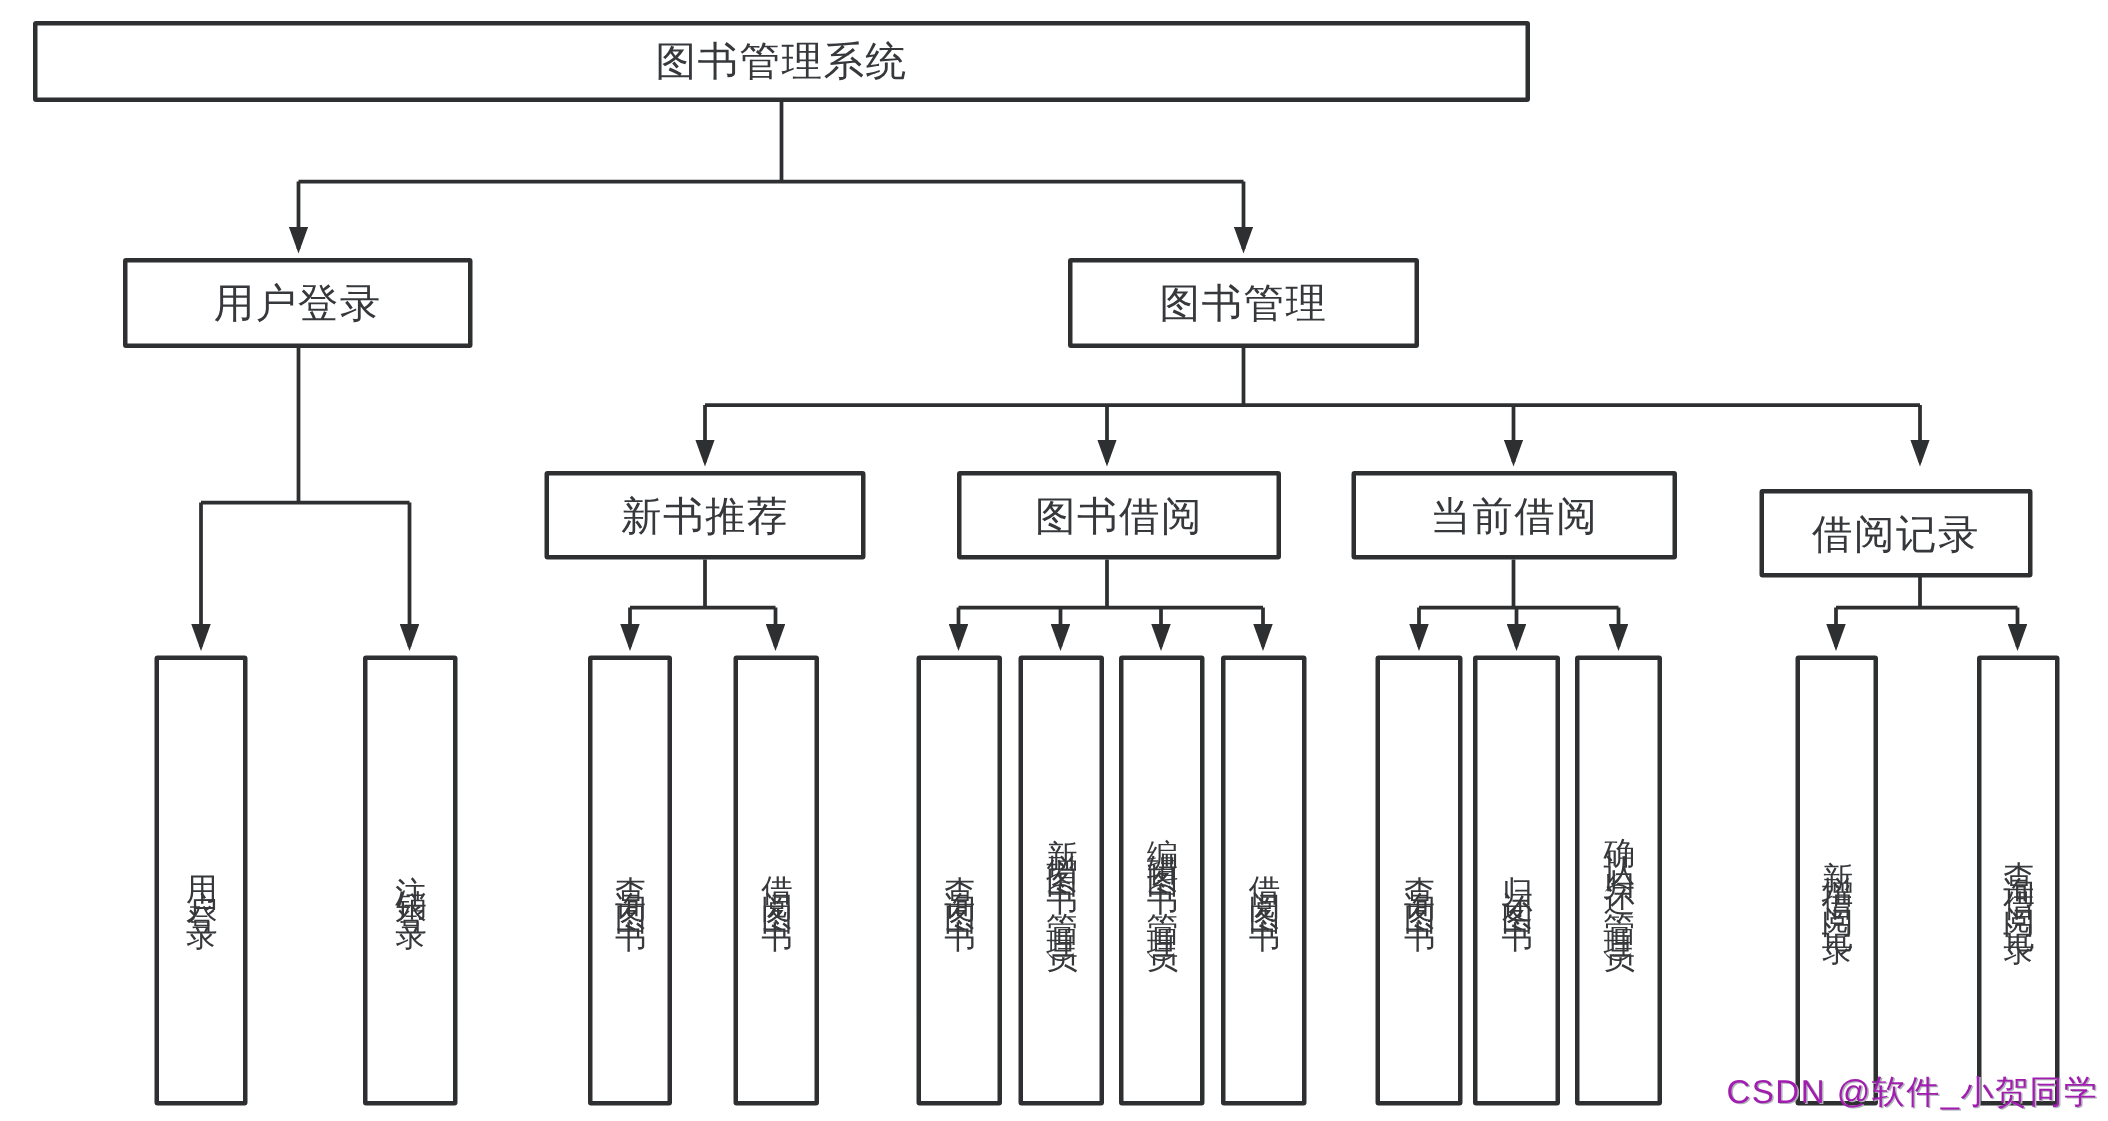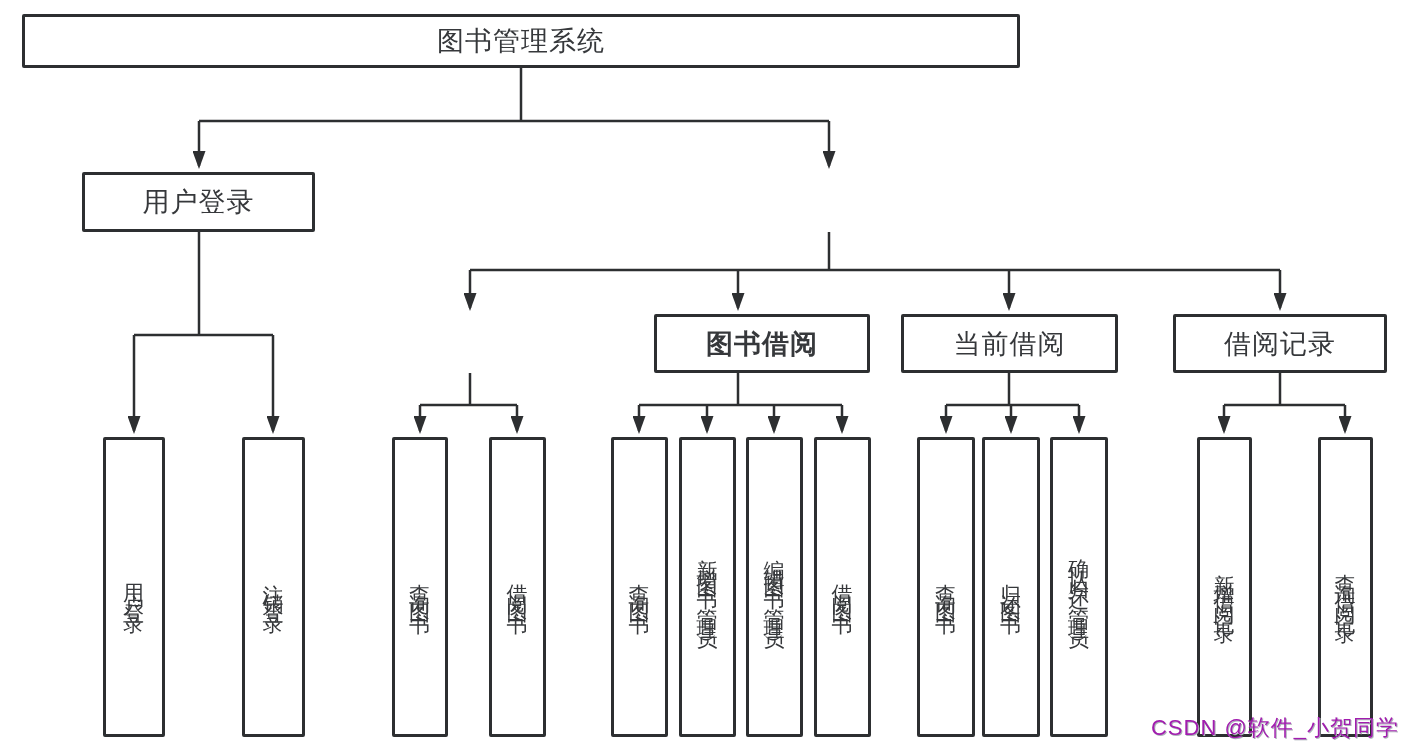--- a/index.html
+++ b/index.html
@@ -22,23 +22,23 @@
     align-items: center;
     justify-content: center;
     color: #36383b;
   }
   .hnode { font-size: 27px; letter-spacing: 1px; }
   .root  { left: 22px;  top: 14px;  width: 998px; height: 54px; }
   .l2a   { left: 82px;  top: 172px; width: 233px; height: 60px; }
   .l2b   { left: 712px; top: 172px; width: 234px; height: 60px; }
   .l3    { top: 314px; height: 59px; }
   .l3a   { left: 363px;  width: 214px; }
-  .l3b   { left: 654px;  width: 216px; font-weight: bold; }
+  .l3b   { left: 638px;  width: 216px; }
   .l3c   { left: 901px;  width: 217px; }
-  .l3d   { left: 1173px; width: 214px; }
+  .l3d   { left: 1173px; width: 182px; margin-top: 12px; }
   .leaf  { top: 437px; height: 300px; }
   .leaf .vlabel {
     writing-mode: vertical-rl;
     text-orientation: mixed;
     font-size: 21px;
     line-height: 1;
     letter-spacing: 10px;
     white-space: nowrap;
   }
   .f01 { left: 103px;  width: 62px; }
@@ -120,21 +120,27 @@
     </g>
   </svg>
 
   <div class="node root hnode">
     <span>图书管理系统</span>
   </div>
 
   <div class="node l2a hnode">
     <span>用户登录</span>
   </div>
+  <div class="node l2b hnode">
+    <span>图书管理</span>
+  </div>
 
+  <div class="node l3 l3a hnode">
+    <span>新书推荐</span>
+  </div>
   <div class="node l3 l3b hnode">
     <span>图书借阅</span>
   </div>
   <div class="node l3 l3c hnode">
     <span>当前借阅</span>
   </div>
   <div class="node l3 l3d hnode">
     <span>借阅记录</span>
   </div>
 

